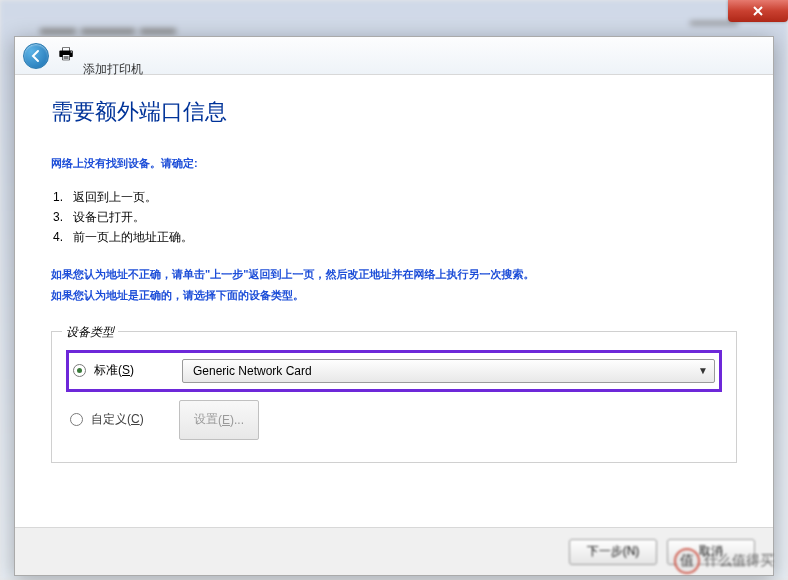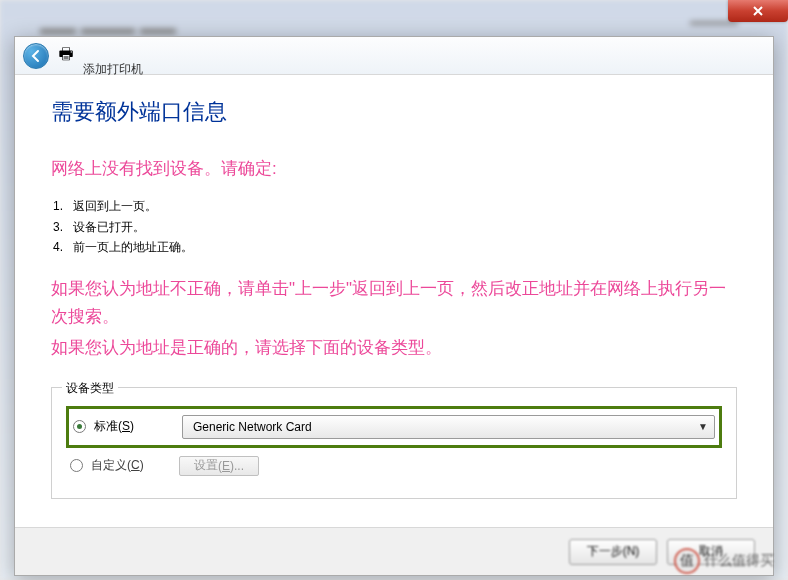--- a/index.html
+++ b/index.html
@@ -74,24 +74,25 @@
 .content {
   padding: 22px 36px;
 }
 .page-heading {
   font-size: 22px;
   color: #003399;
   font-weight: normal;
   margin-bottom: 28px;
 }
 .body-text {
-  color: #ec4899;
-  font-size: 17px;
+  color: #1d4ed8;
+  font-size: 11px;
   line-height: 1.6;
   margin-bottom: 14px;
+  font-weight: bold;
 }
 .checklist {
   margin: 4px 0 18px 0;
   padding: 0;
   list-style: none;
 }
 .checklist li {
   line-height: 1.7;
   padding-left: 2px;
 }
@@ -106,29 +107,30 @@
   position: relative;
   padding: 18px 14px 14px 14px;
 }
 .legend {
   position: absolute;
   top: -8px;
   left: 10px;
   background: #fff;
   padding: 0 4px;
   font-size: 12px;
+  font-style: italic;
 }
 .radio-row {
   display: flex;
   align-items: center;
   gap: 8px;
   padding: 8px 4px;
 }
 .highlight-row {
-  border: 3px solid #4d7c0f;
+  border: 3px solid #6d28d9;
   padding: 6px 4px;
 }
 .radio {
   width: 13px; height: 13px;
   border-radius: 50%;
   border: 1px solid #7a7a7a;
   background: #fff;
   display: flex;
   align-items: center;
   justify-content: center;
@@ -153,21 +155,21 @@
   display: flex;
   align-items: center;
   justify-content: space-between;
   padding: 0 6px 0 10px;
   font-size: 12px;
   border-radius: 2px;
 }
 .dropdown .arrow { font-size: 10px; color: #333; }
 
 .settings-btn {
-  height: 20px;
+  height: 40px;
   padding: 0 14px;
   border: 1px solid #c0c0c0;
   background: linear-gradient(180deg, #f8f8f8 0%, #e8e8e8 100%);
   color: #999;
   border-radius: 2px;
   display: flex;
   align-items: center;
 }
 
 .footer {

